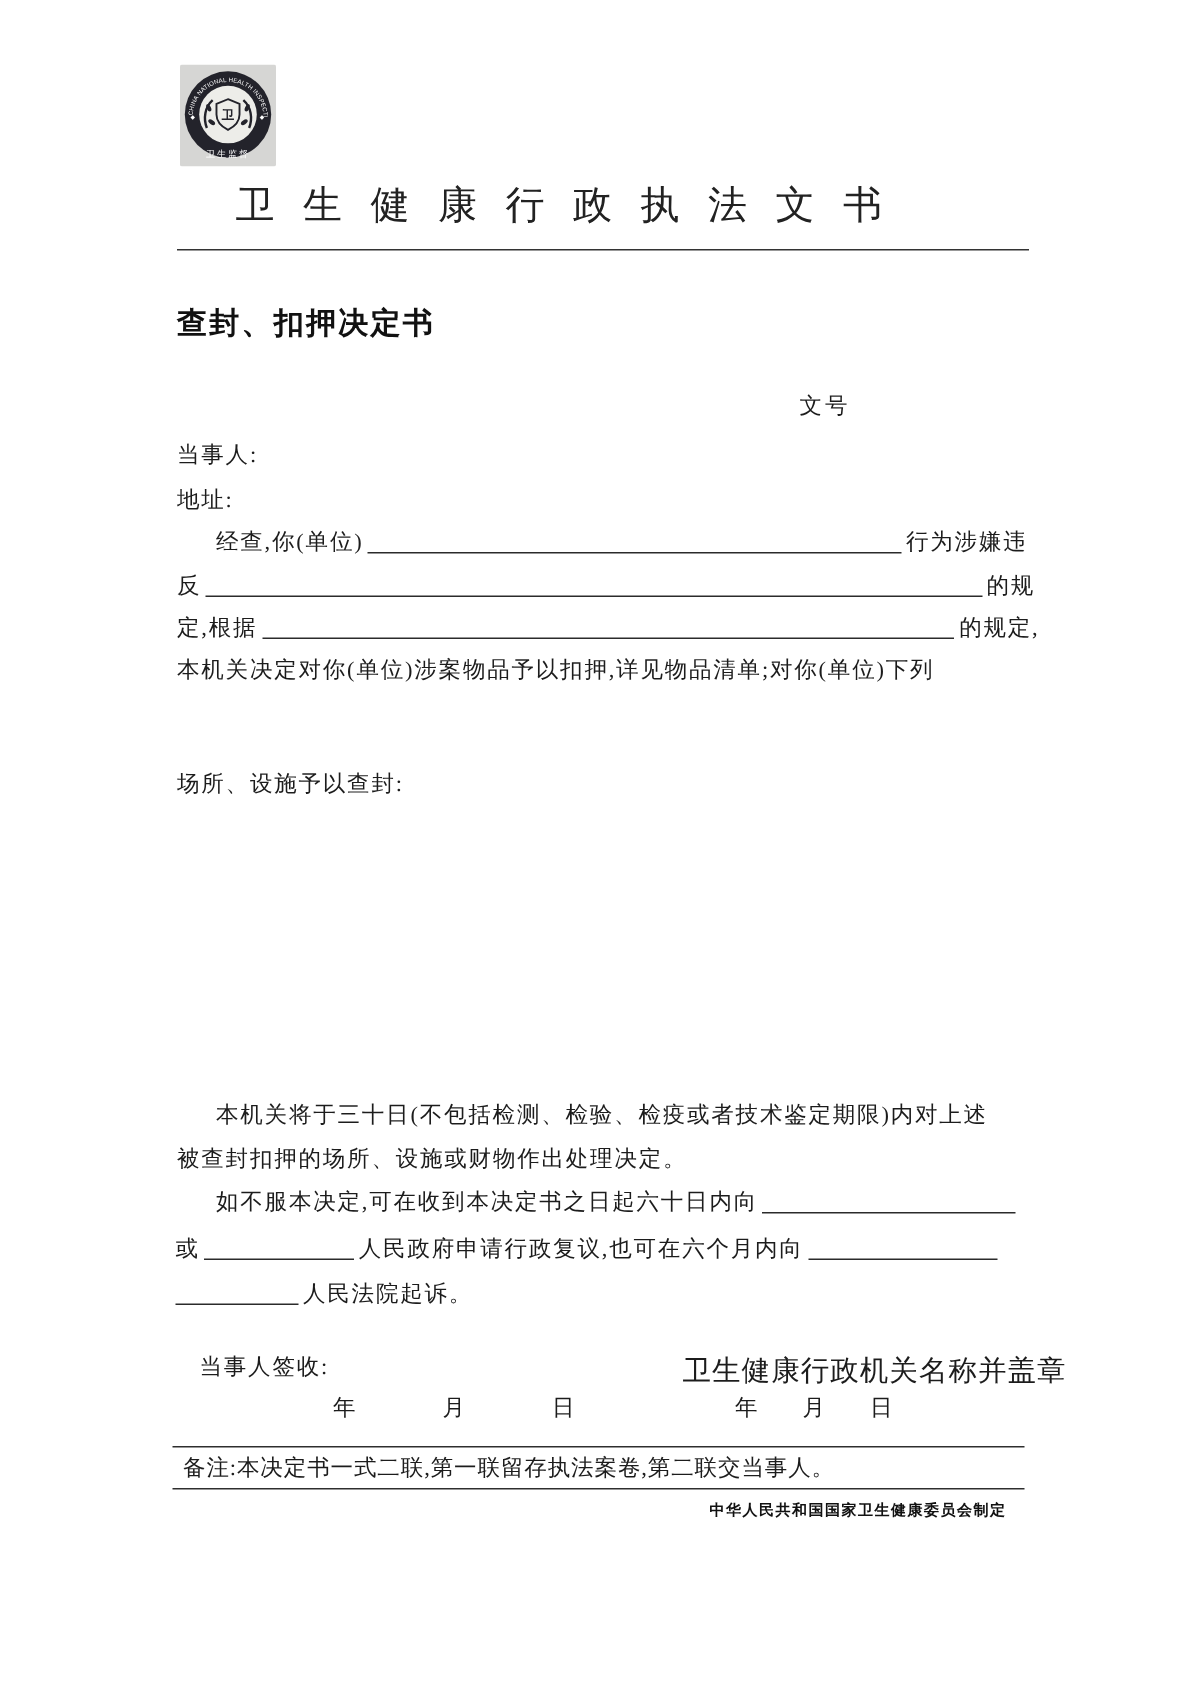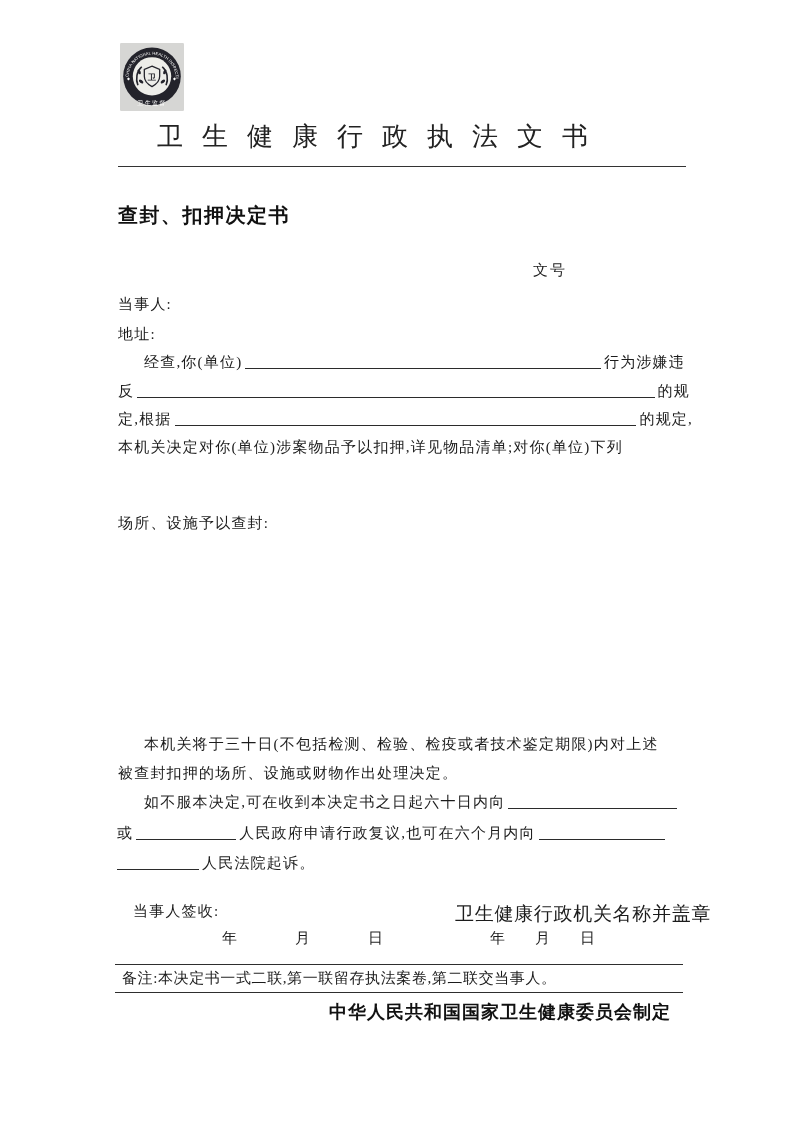--- a/index.html
+++ b/index.html
@@ -70,21 +70,21 @@
   .ymd-right { left:490px; gap:30px; }
 
   
   .foot-rule1 { left:115px; top:964px; width:568px; border-top:1.8px solid #2e2e2e; }
   .foot-note  { left:122px; top:969px; font-size:15px; letter-spacing:0.6px; white-space:nowrap; }
   .foot-rule2 { left:115px; top:992px; width:568px; border-top:1.8px solid #2e2e2e; }
   .foot-issuer {
     left:118px; top:1000px; width:553px;
     text-align:right;
     font-family:"Liberation Sans", sans-serif;
-    font-weight:bold; font-size:18px; letter-spacing:1px;
+    font-weight:bold; font-size:10px; letter-spacing:1px;
     color:#111;
   }
 </style>
 </head>
 <body>
 
 <div class="page">
 
   <svg class="abs emblem" viewBox="0 0 100 106" xmlns="http://www.w3.org/2000/svg">
     <rect x="0" y="0" width="100" height="106" rx="2" fill="#d6d6d4"></rect>

